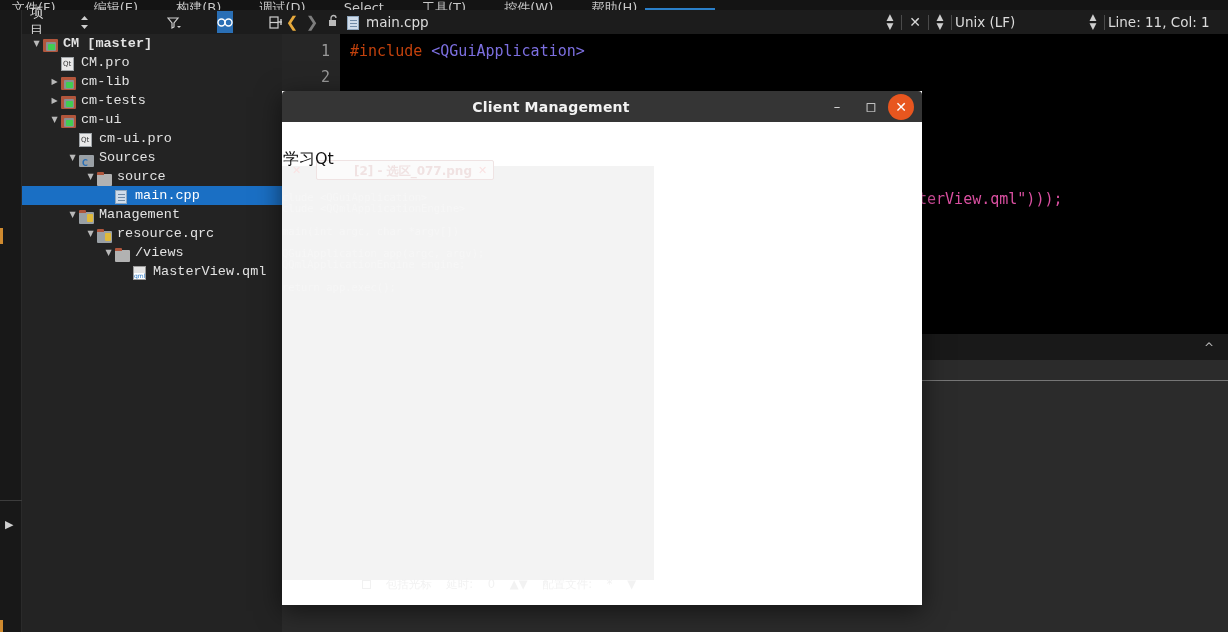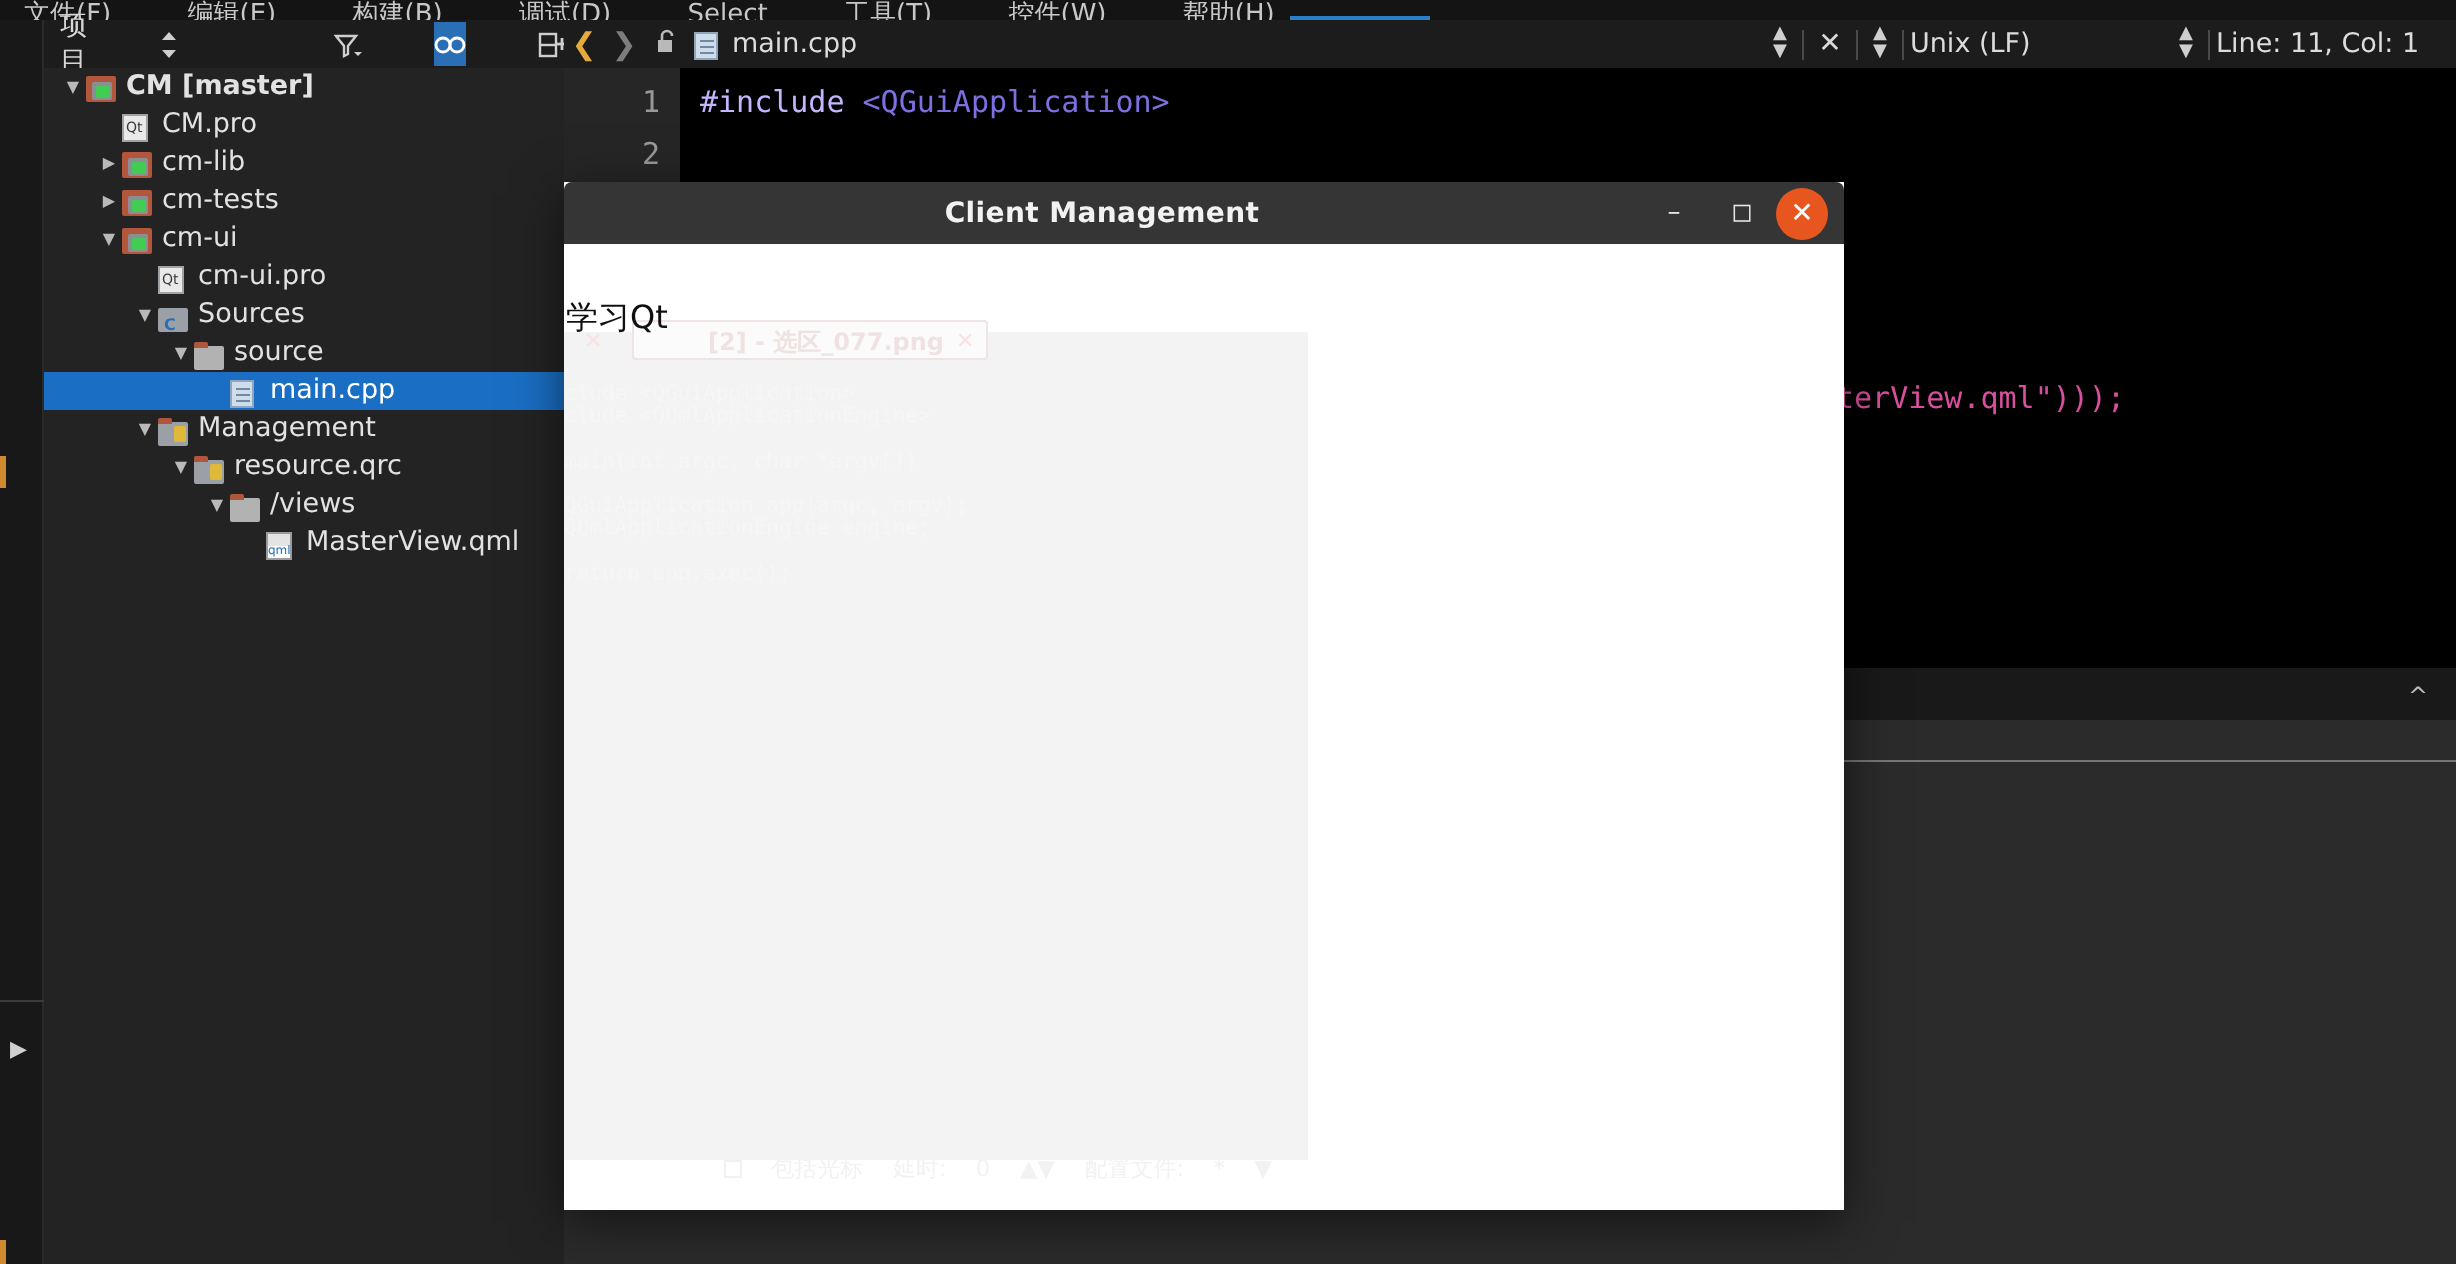--- a/index.html
+++ b/index.html
@@ -78,21 +78,21 @@
   
   .tree {
     position: absolute; left: 22px; top: 34px; width: 260px; height: 598px;
     background: #232323; font-size: 13.5px; color: #e2e2e2;
     padding-top: 0px; overflow: hidden;
   }
   .trow { height: 19px; line-height: 19px; display: flex; align-items: center; white-space: nowrap; }
   .trow.sel { background: #1a6fc4; color: #fff; }
   .twist { width: 13px; text-align: center; color: #b9b9b9; font-size: 8px; flex: 0 0 13px; }
   .ticon { width: 16px; height: 14px; margin-right: 4px; flex: 0 0 16px; position: relative; }
-  .tlabel { overflow: hidden; text-overflow: clip; }
+  .tlabel { overflow: hidden; text-overflow: clip; font-family: Liberation Mono, monospace; }
   .tlabel.bold { font-weight: bold; }
 
   
   .ic-qtfolder {
     width: 15px; height: 13px; background: #b2563c; border-radius: 1px; position: relative; top:1px;
   }
   .ic-qtfolder::after {
     content: ""; position: absolute; left: 3px; top: 3px; width: 10px; height: 9px;
     background: #8a8f93; border-radius: 1px;
   }
@@ -163,21 +163,21 @@
     position: absolute; left: 282px; top: 34px; width: 946px; height: 300px;
     background: #000; font-family: "DejaVu Sans Mono", "Liberation Mono", monospace;
     font-size: 15px; overflow: hidden;
   }
   .gutter {
     position: absolute; left: 0; top: 0; width: 58px; height: 300px;
     background: #262626; color: #999; text-align: right; padding-right: 10px; padding-top: 4px;
     font-size: 15px; line-height: 26px;
   }
   .codelines { position: absolute; left: 68px; top: 4px; line-height: 26px; white-space: pre; }
-  .k-pre { color: #c4b5fd; }
+  .k-pre { color: #c2410c; }
   .k-inc { color: #7c6fe0; }
   .k-str { color: #d94fa0; }
   .k-plain { color: #e0e0e0; }
   .code-right-frag {
     position: absolute; left: 918px; top: 186px; line-height: 26px; white-space: pre; font-size: 15px;
     font-family: "DejaVu Sans Mono", "Liberation Mono", monospace;
   }
 
   
   .out-head {

